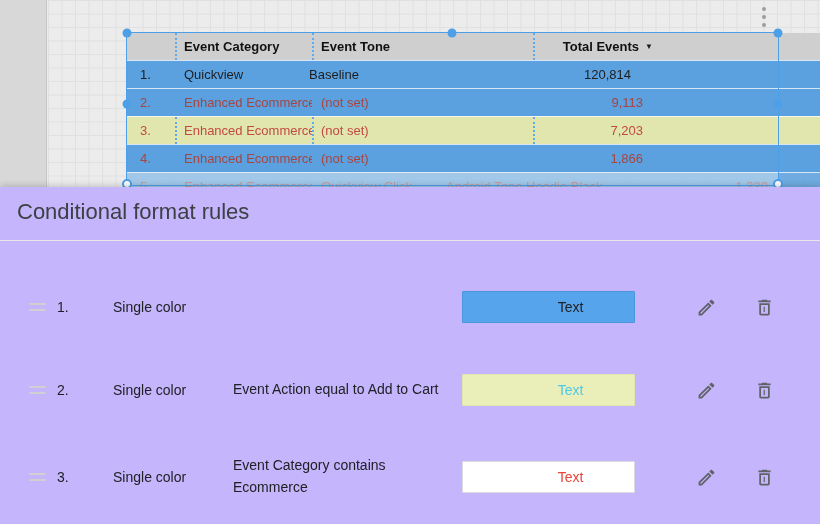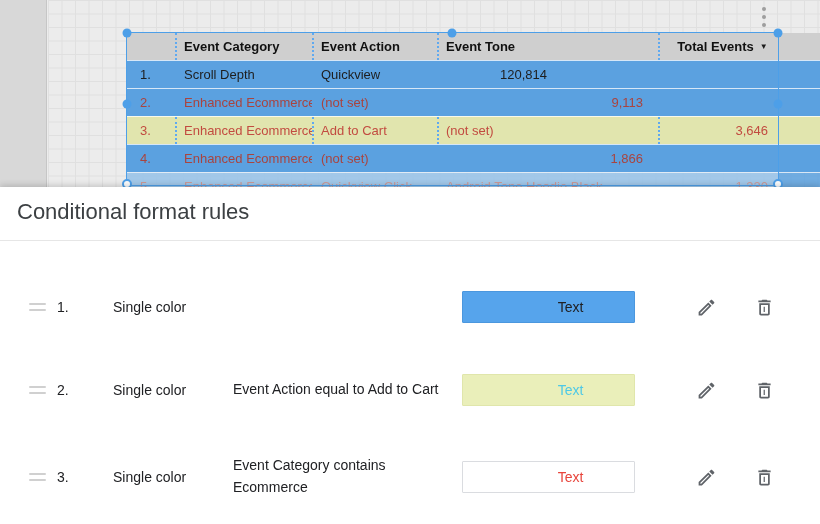--- a/index.html
+++ b/index.html
@@ -33,21 +33,21 @@
   .tbl { position:absolute; left:127px; top:33px; width:651px; font-size:13px; color:#1b1b1b; }
   .trow { display:flex; width:706px; }
   .thead { height:27px; background:#cfcfcf; font-weight:bold; font-size:13px; color:#111; }
   .r { height:28px; }
   .c { display:flex; align-items:center; overflow:hidden; white-space:nowrap; }
   .c1 { width:48px;  padding-left:13px; }
   .c2 { width:137px; padding-left:9px; }
   .c3 { width:125px; padding-left:9px; }
   .c4 { width:221px; padding-left:9px; }
   .c5 { width:120px; justify-content:flex-end; padding-right:10px; }
-  .thead .c5 { padding-right:0;justify-content:center; }
+  .thead .c5 { padding-right:0; }
   .sort-arrow { font-size:8px; margin-left:6px; color:#1b1b1b; }
 
   .row-blue   { background:#5ba1e0; }
   .row-yellow { background:#e1e5ae; }
   .r + .r, .thead + .r { border-top:1px solid rgba(255,255,255,0.75); }
   .txt-black { color:#1e1e1e; }
   .txt-red   { color:#a9443f; }
   .row-yellow.txt-red { color:#c24b40; }
   .guides .c + .c { border-left:2px dotted #5fa9f0; padding-left:7px; }
   .guides .c5 { padding-left:0; }
@@ -56,21 +56,21 @@
   
   .sel-outline { position:absolute; left:126px; top:32px; width:653px; height:154px;
     border:1px solid #4d9fe8; pointer-events:none; }
   .handle { position:absolute; border-radius:50%; transform:translate(-50%,-50%); }
   .handle.solid { width:9px; height:9px; background:#4d9fe8; }
   .handle.open  { width:10px; height:10px; background:#fdfdfd; border:2px solid #4d9fe8; }
   .fade-strip { position:absolute; left:127px; top:172px; width:651px; height:15px;
     background:rgba(238,242,246,0.40); pointer-events:none; }
 
   
-  .panel { position:absolute; left:0; top:187px; width:820px; height:337px; background:#ffffff;
+  .panel { position:absolute; left:0; top:187px; width:820px; height:337px; background:#c4b5fd;
     box-shadow:0 -2px 6px rgba(0,0,0,0.16); }
   .panel-title { position:absolute; left:17px; top:12px; font-size:22px; color:#3c4043; font-weight:400; }
   .panel-divider { position:absolute; left:0; top:53px; width:820px; height:1px; background:#e6e6e6; }
 
   .rule { position:absolute; left:0; width:820px; height:66px; }
   .rule-1 { top:87px; } .rule-2 { top:170px; } .rule-3 { top:257px; }
   .rule > * { position:absolute; top:50%; transform:translateY(-50%); }
 
   .drag-handle { left:29px; width:17px; height:8px; display:flex; flex-direction:column; justify-content:space-between; cursor:grab; }
   .drag-handle i { display:block; height:2px; background:#d0d0d0; border-radius:1px; }
@@ -94,48 +94,46 @@
   <div class="kebab">
     <i></i>
       <i></i>
       <i></i>
   </div>
 
   <div class="tbl">
     <div class="trow thead guides">
       <div class="c c1"></div>
       <div class="c c2">Event Category</div>
-      <div class="c c3">Event Action</div>
       <div class="c c4">Event Tone</div>
       <div class="c c5">
         <span>Total Events</span>
         <span class="sort-arrow">▼</span>
       </div>
     </div>
 
     <div class="trow r row-blue txt-black">
       <div class="c c1">1.</div>
-      <div class="c c2">Scroll Depth</div>
       <div class="c c3">Quickview</div>
+      <div class="c c4">Baseline</div>
       <div class="c c5">120,814</div>
     </div>
 
     <div class="trow r row-blue txt-red">
       <div class="c c1">2.</div>
       <div class="c c2">Enhanced Ecommerce</div>
       <div class="c c4">(not set)</div>
       <div class="c c5">9,113</div>
     </div>
 
     <div class="trow r row-yellow txt-red guides">
       <div class="c c1">3.</div>
       <div class="c c2">Enhanced Ecommerce</div>
-      <div class="c c3">Add to Cart</div>
       <div class="c c4">(not set)</div>
-      <div class="c c5">3,646</div>
+      <div class="c c5">7,203</div>
     </div>
 
     <div class="trow r row-blue txt-red">
       <div class="c c1">4.</div>
       <div class="c c2">Enhanced Ecommerce</div>
       <div class="c c4">(not set)</div>
       <div class="c c5">1,866</div>
     </div>
 
     <div class="trow r row-blue txt-red clipped">

